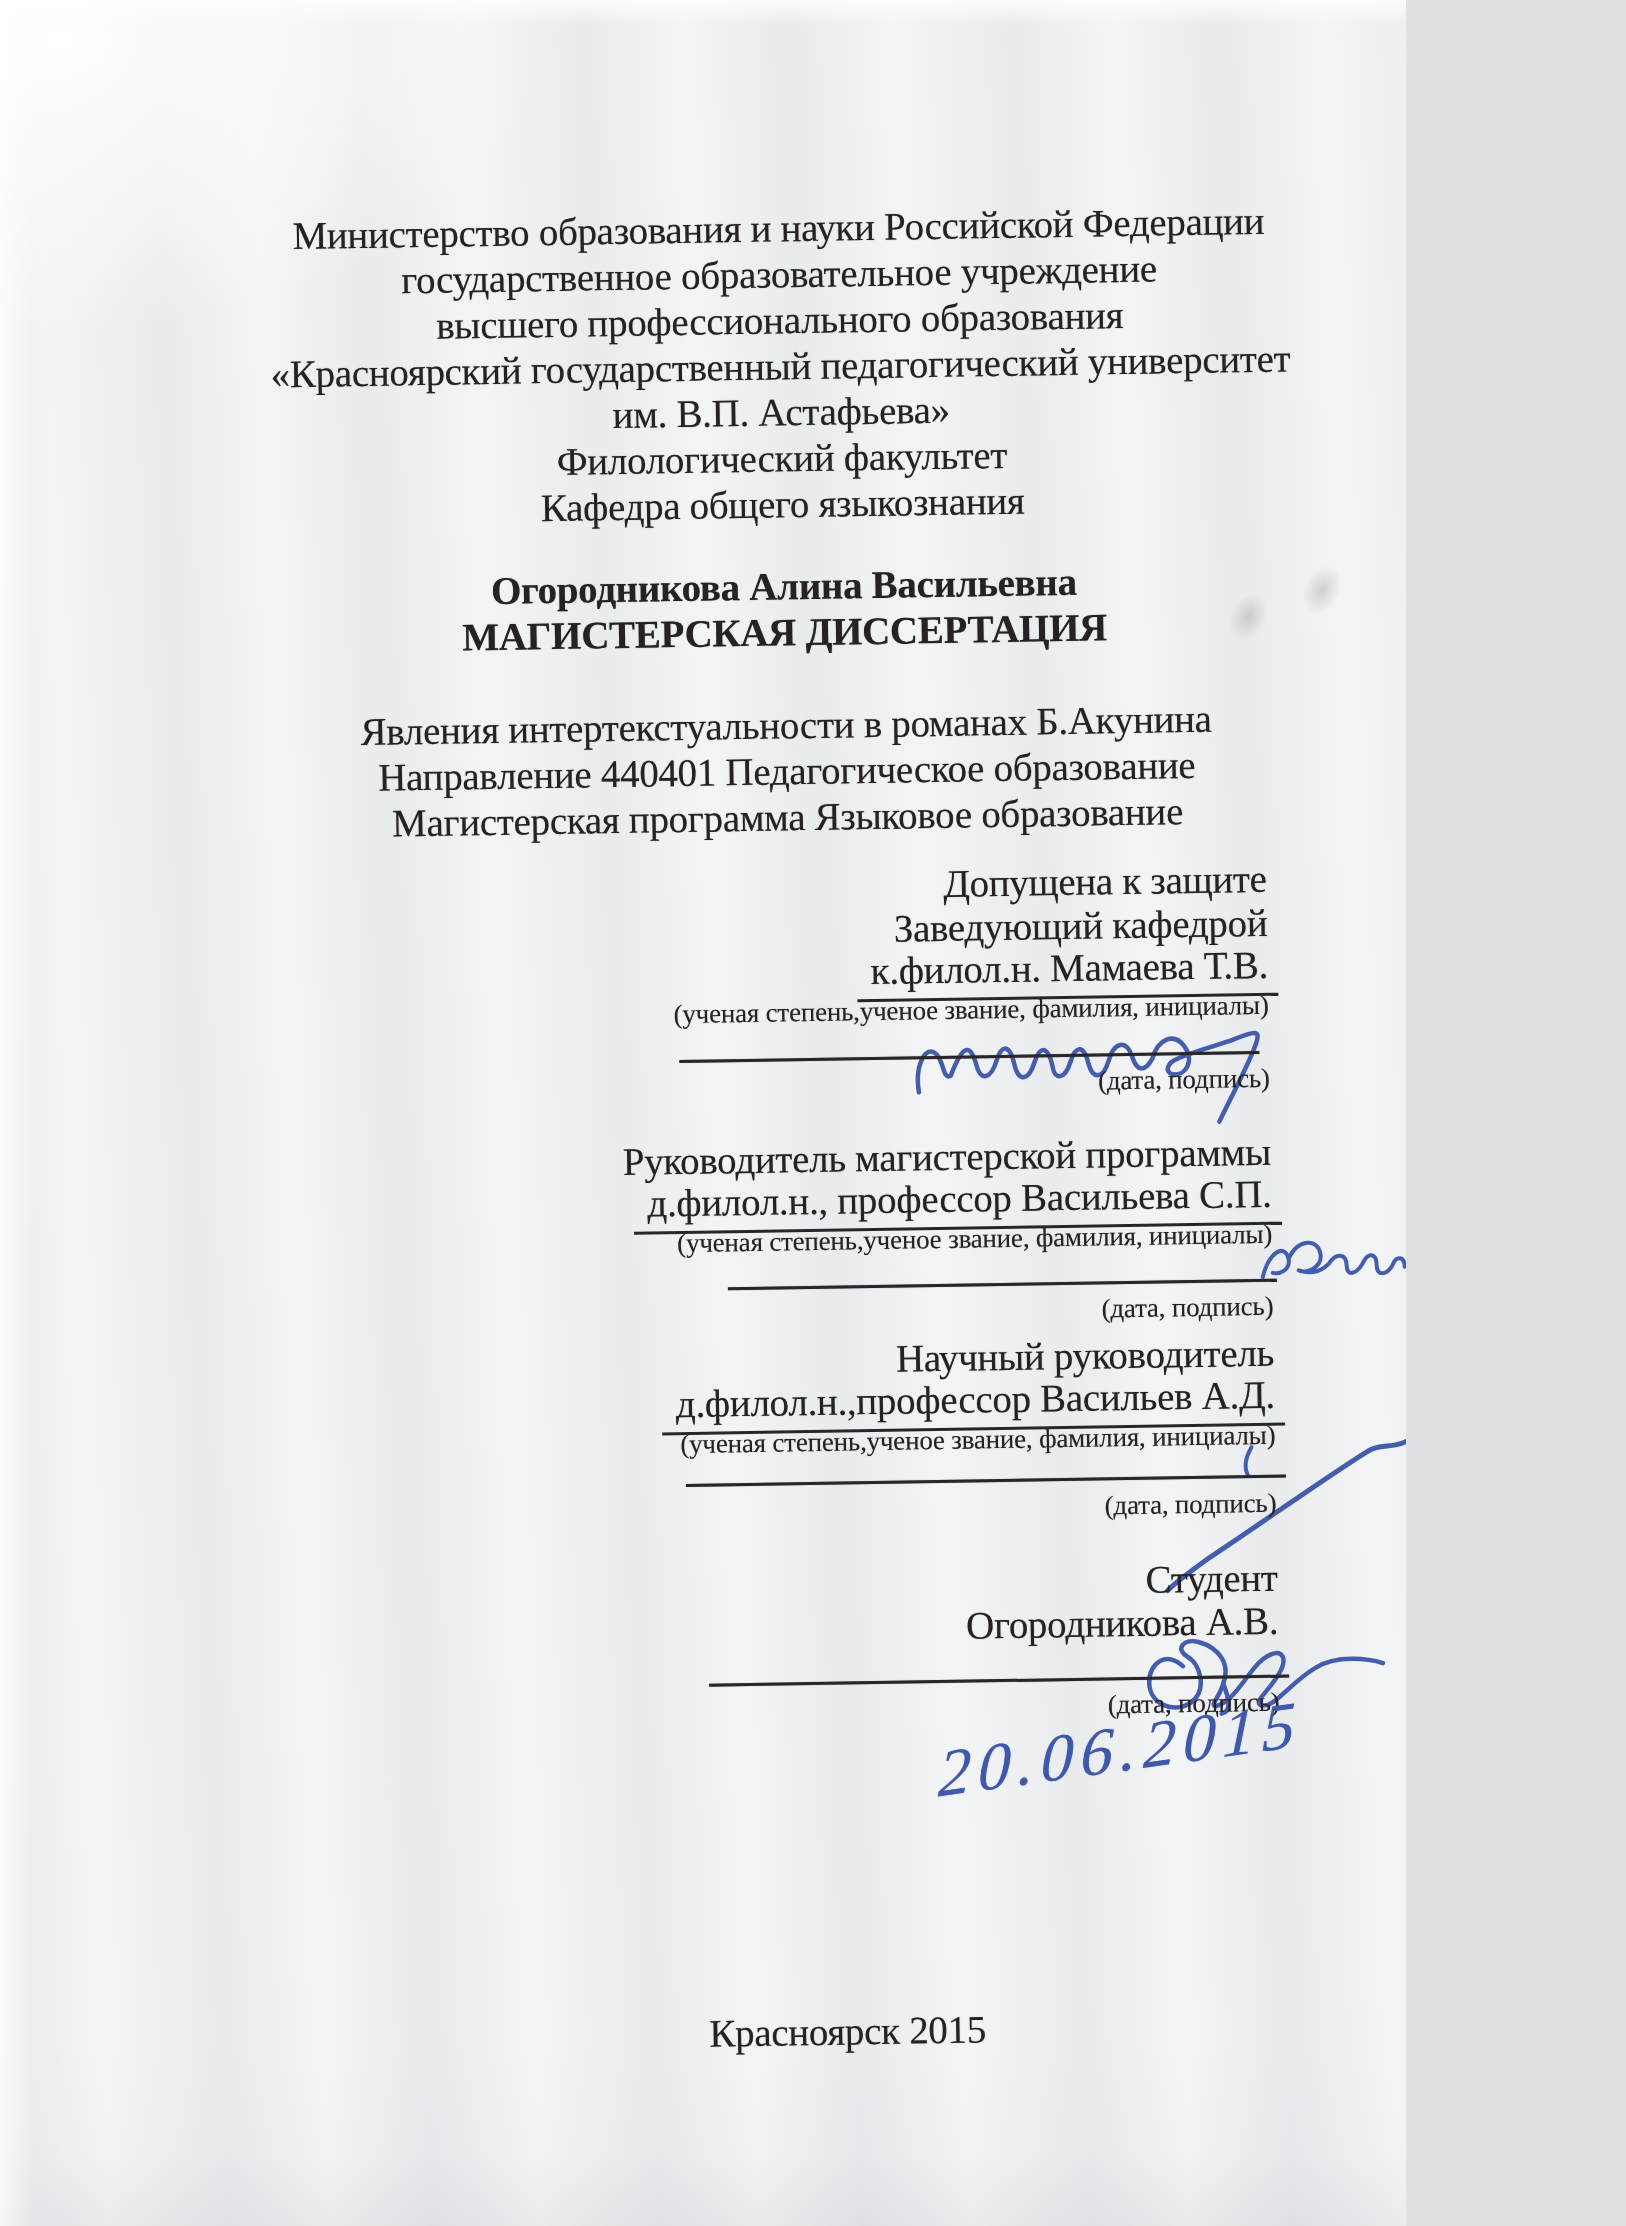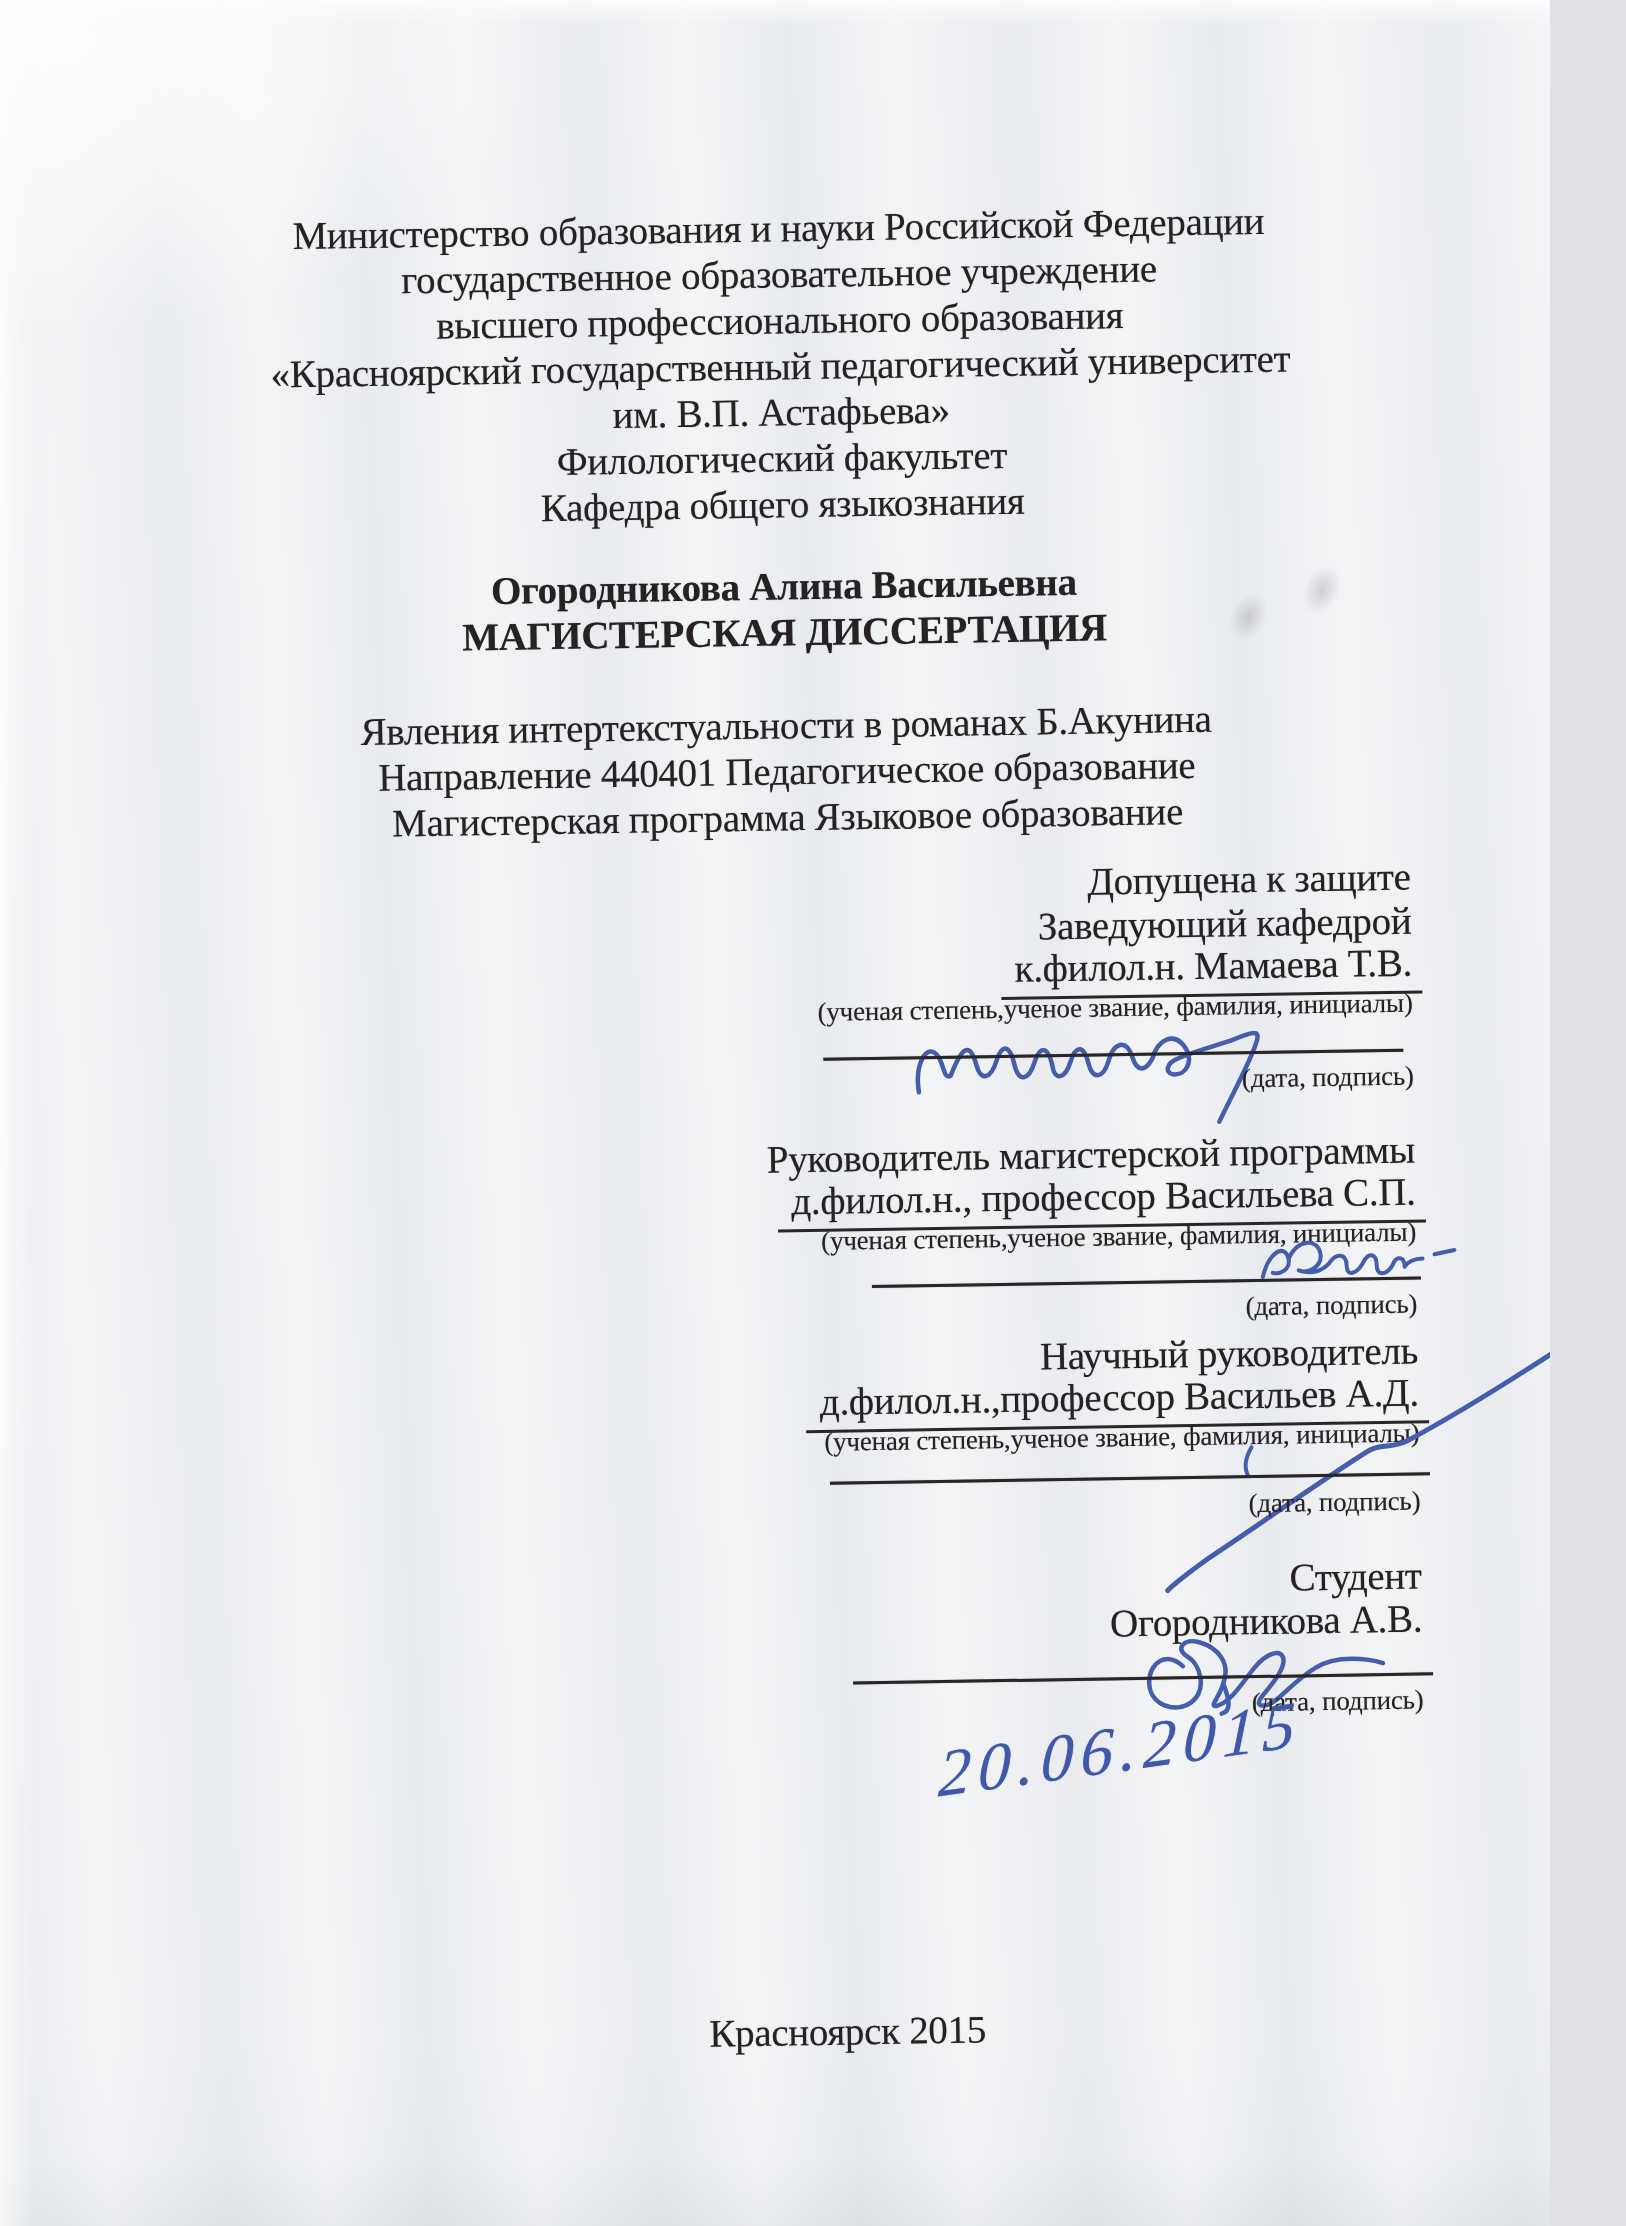--- a/index.html
+++ b/index.html
@@ -1,18 +1,18 @@
 <!DOCTYPE html>
 <html><head>
 <meta charset="utf-8">
 <style>
   html,body{margin:0;padding:0;background:#dfe1e4;}
   #page{
     position:relative;
-    width:1550px;height:2226px;
+    width:1406px;height:2226px;
     overflow:hidden;
     font-family:"Liberation Serif","DejaVu Serif",serif;
     color:#262224;
     background:
       radial-gradient(ellipse 700px 420px at 60px 40px, rgba(255,255,255,0.95), rgba(255,255,255,0) 70%),
       linear-gradient(180deg, rgba(252,253,254,0.9) 0px, rgba(252,253,254,0) 26px),
       linear-gradient(90deg, rgba(255,255,255,0.75) 0px, rgba(235,237,240,0.2) 34px, rgba(255,255,255,0) 70px),
       repeating-linear-gradient(88deg, rgba(221,225,230,0.35) 0px, rgba(247,248,250,0.5) 110px, rgba(226,229,233,0.4) 230px, rgba(248,249,251,0.45) 330px, rgba(223,227,231,0.35) 430px),
       linear-gradient(0deg, rgba(206,210,215,0.55) 0px, rgba(226,229,233,0.3) 70px, rgba(238,240,243,0) 180px),
       #eef0f2;

